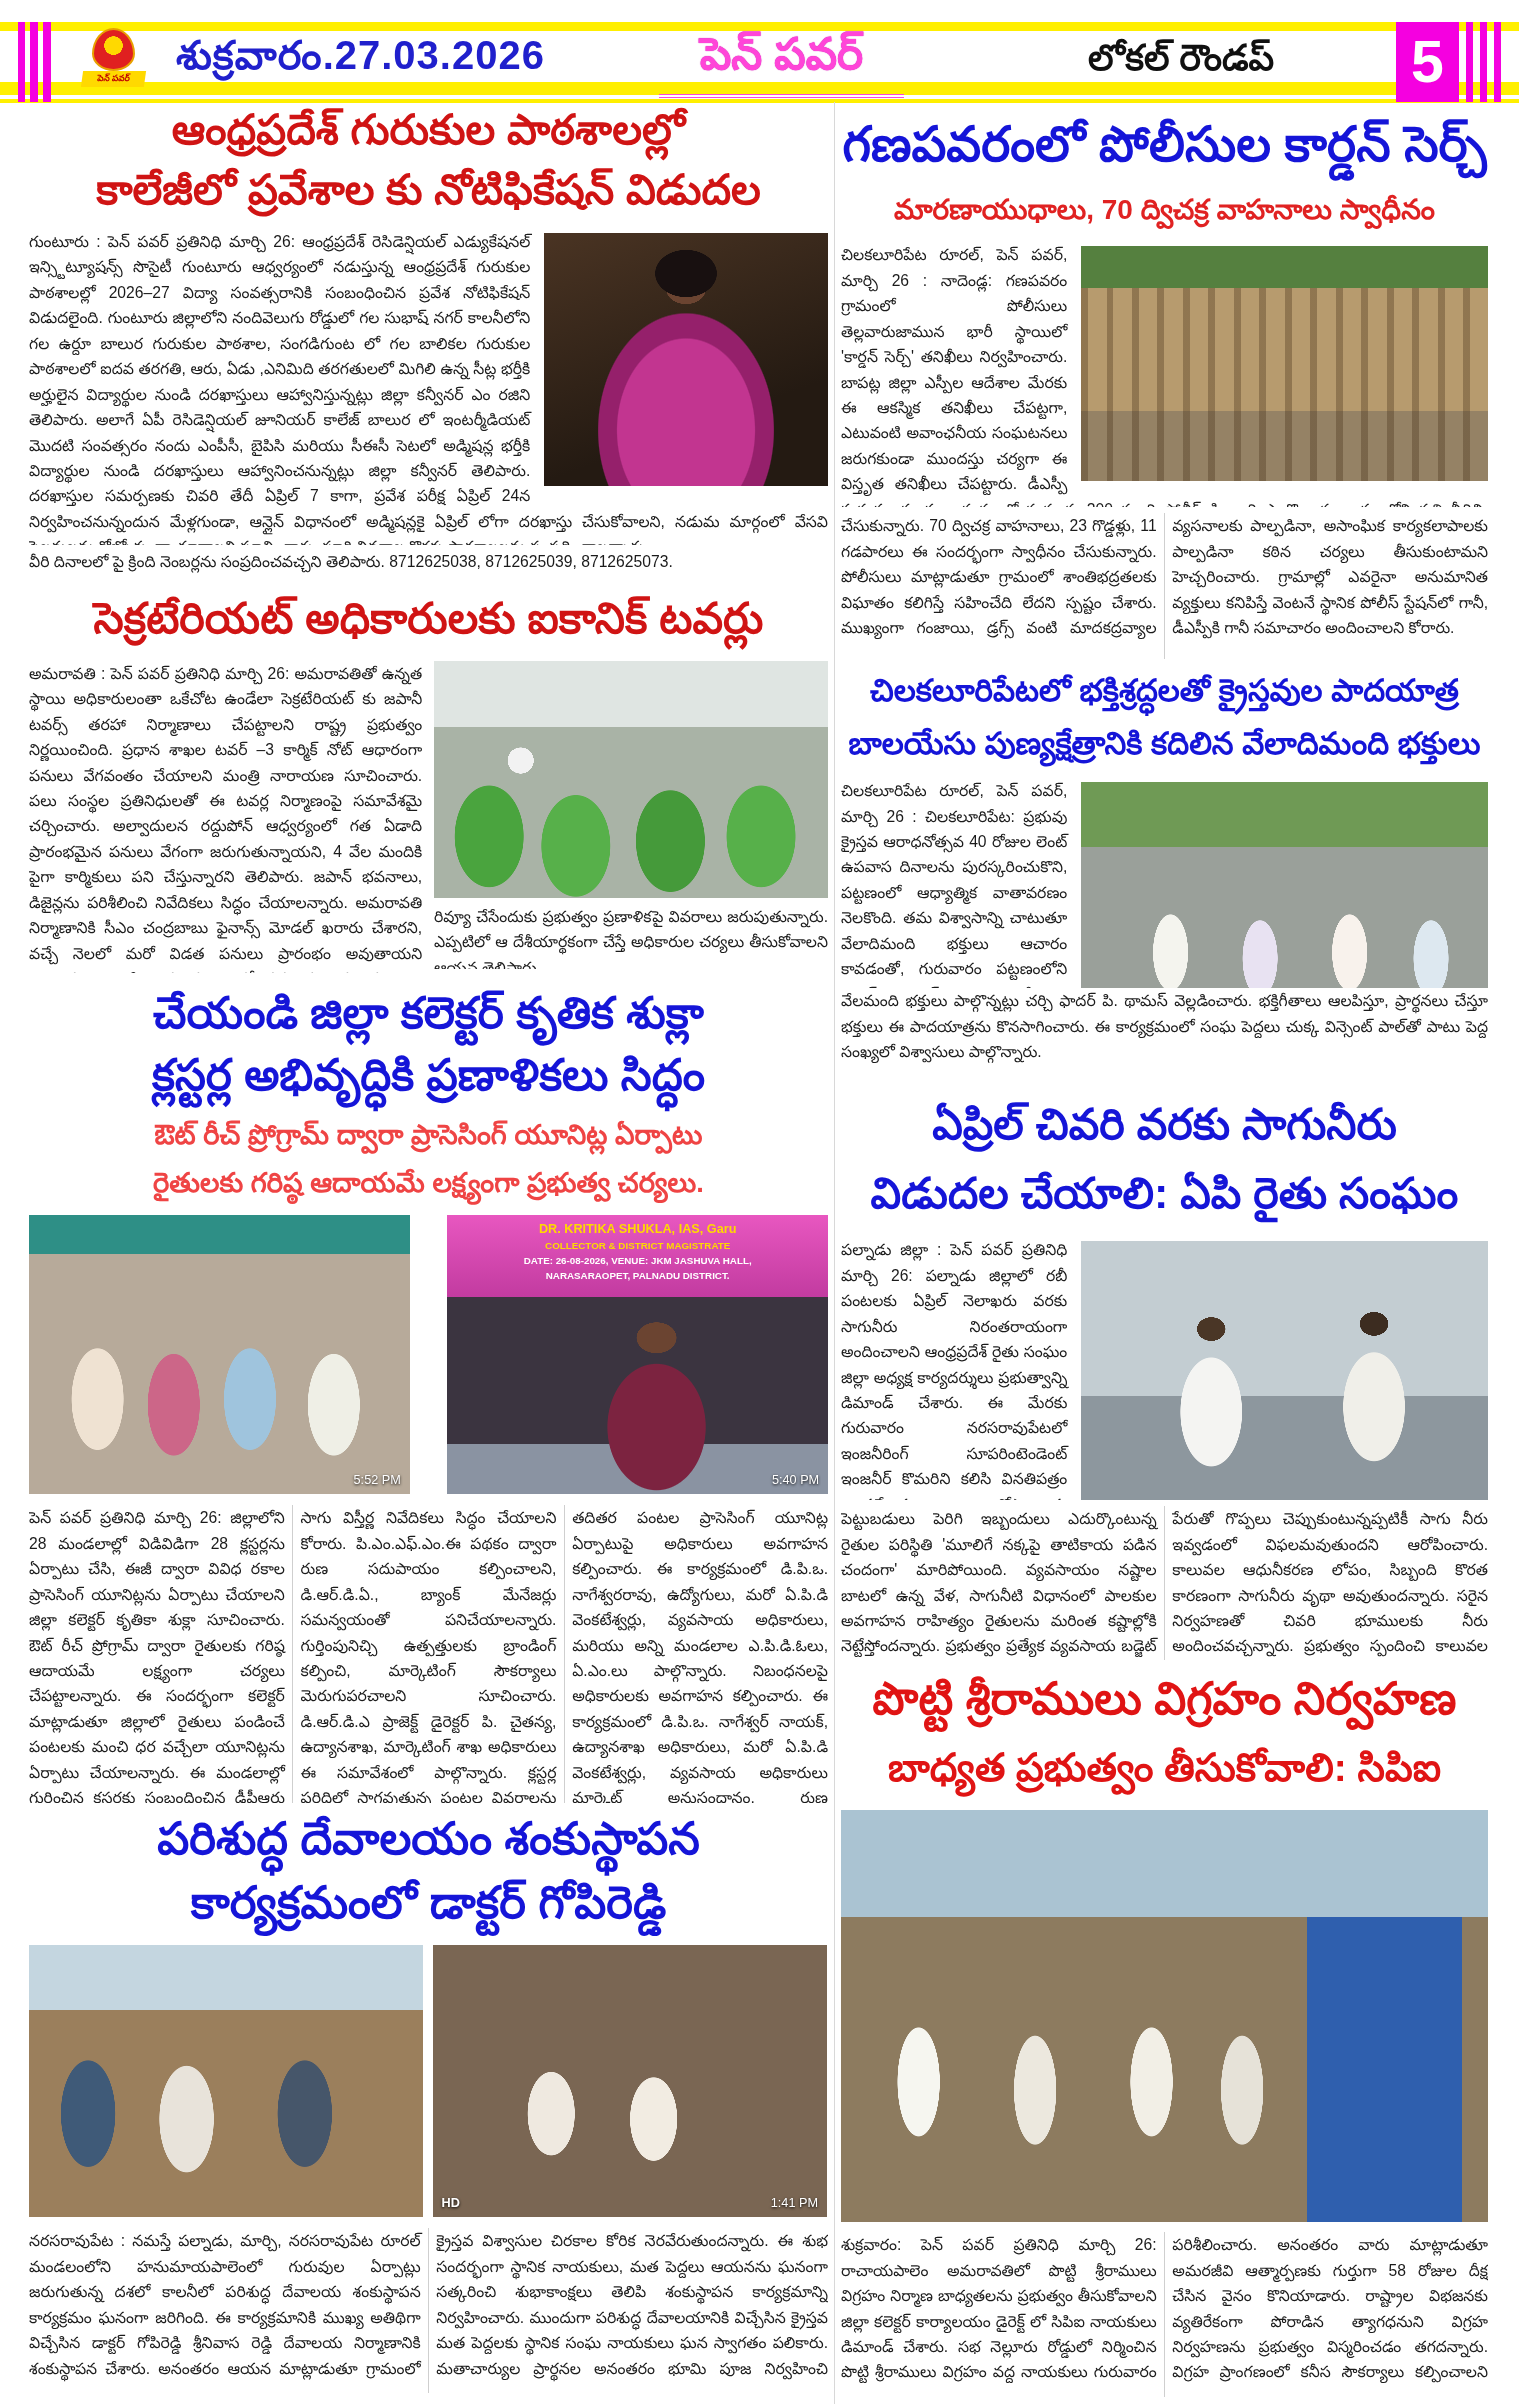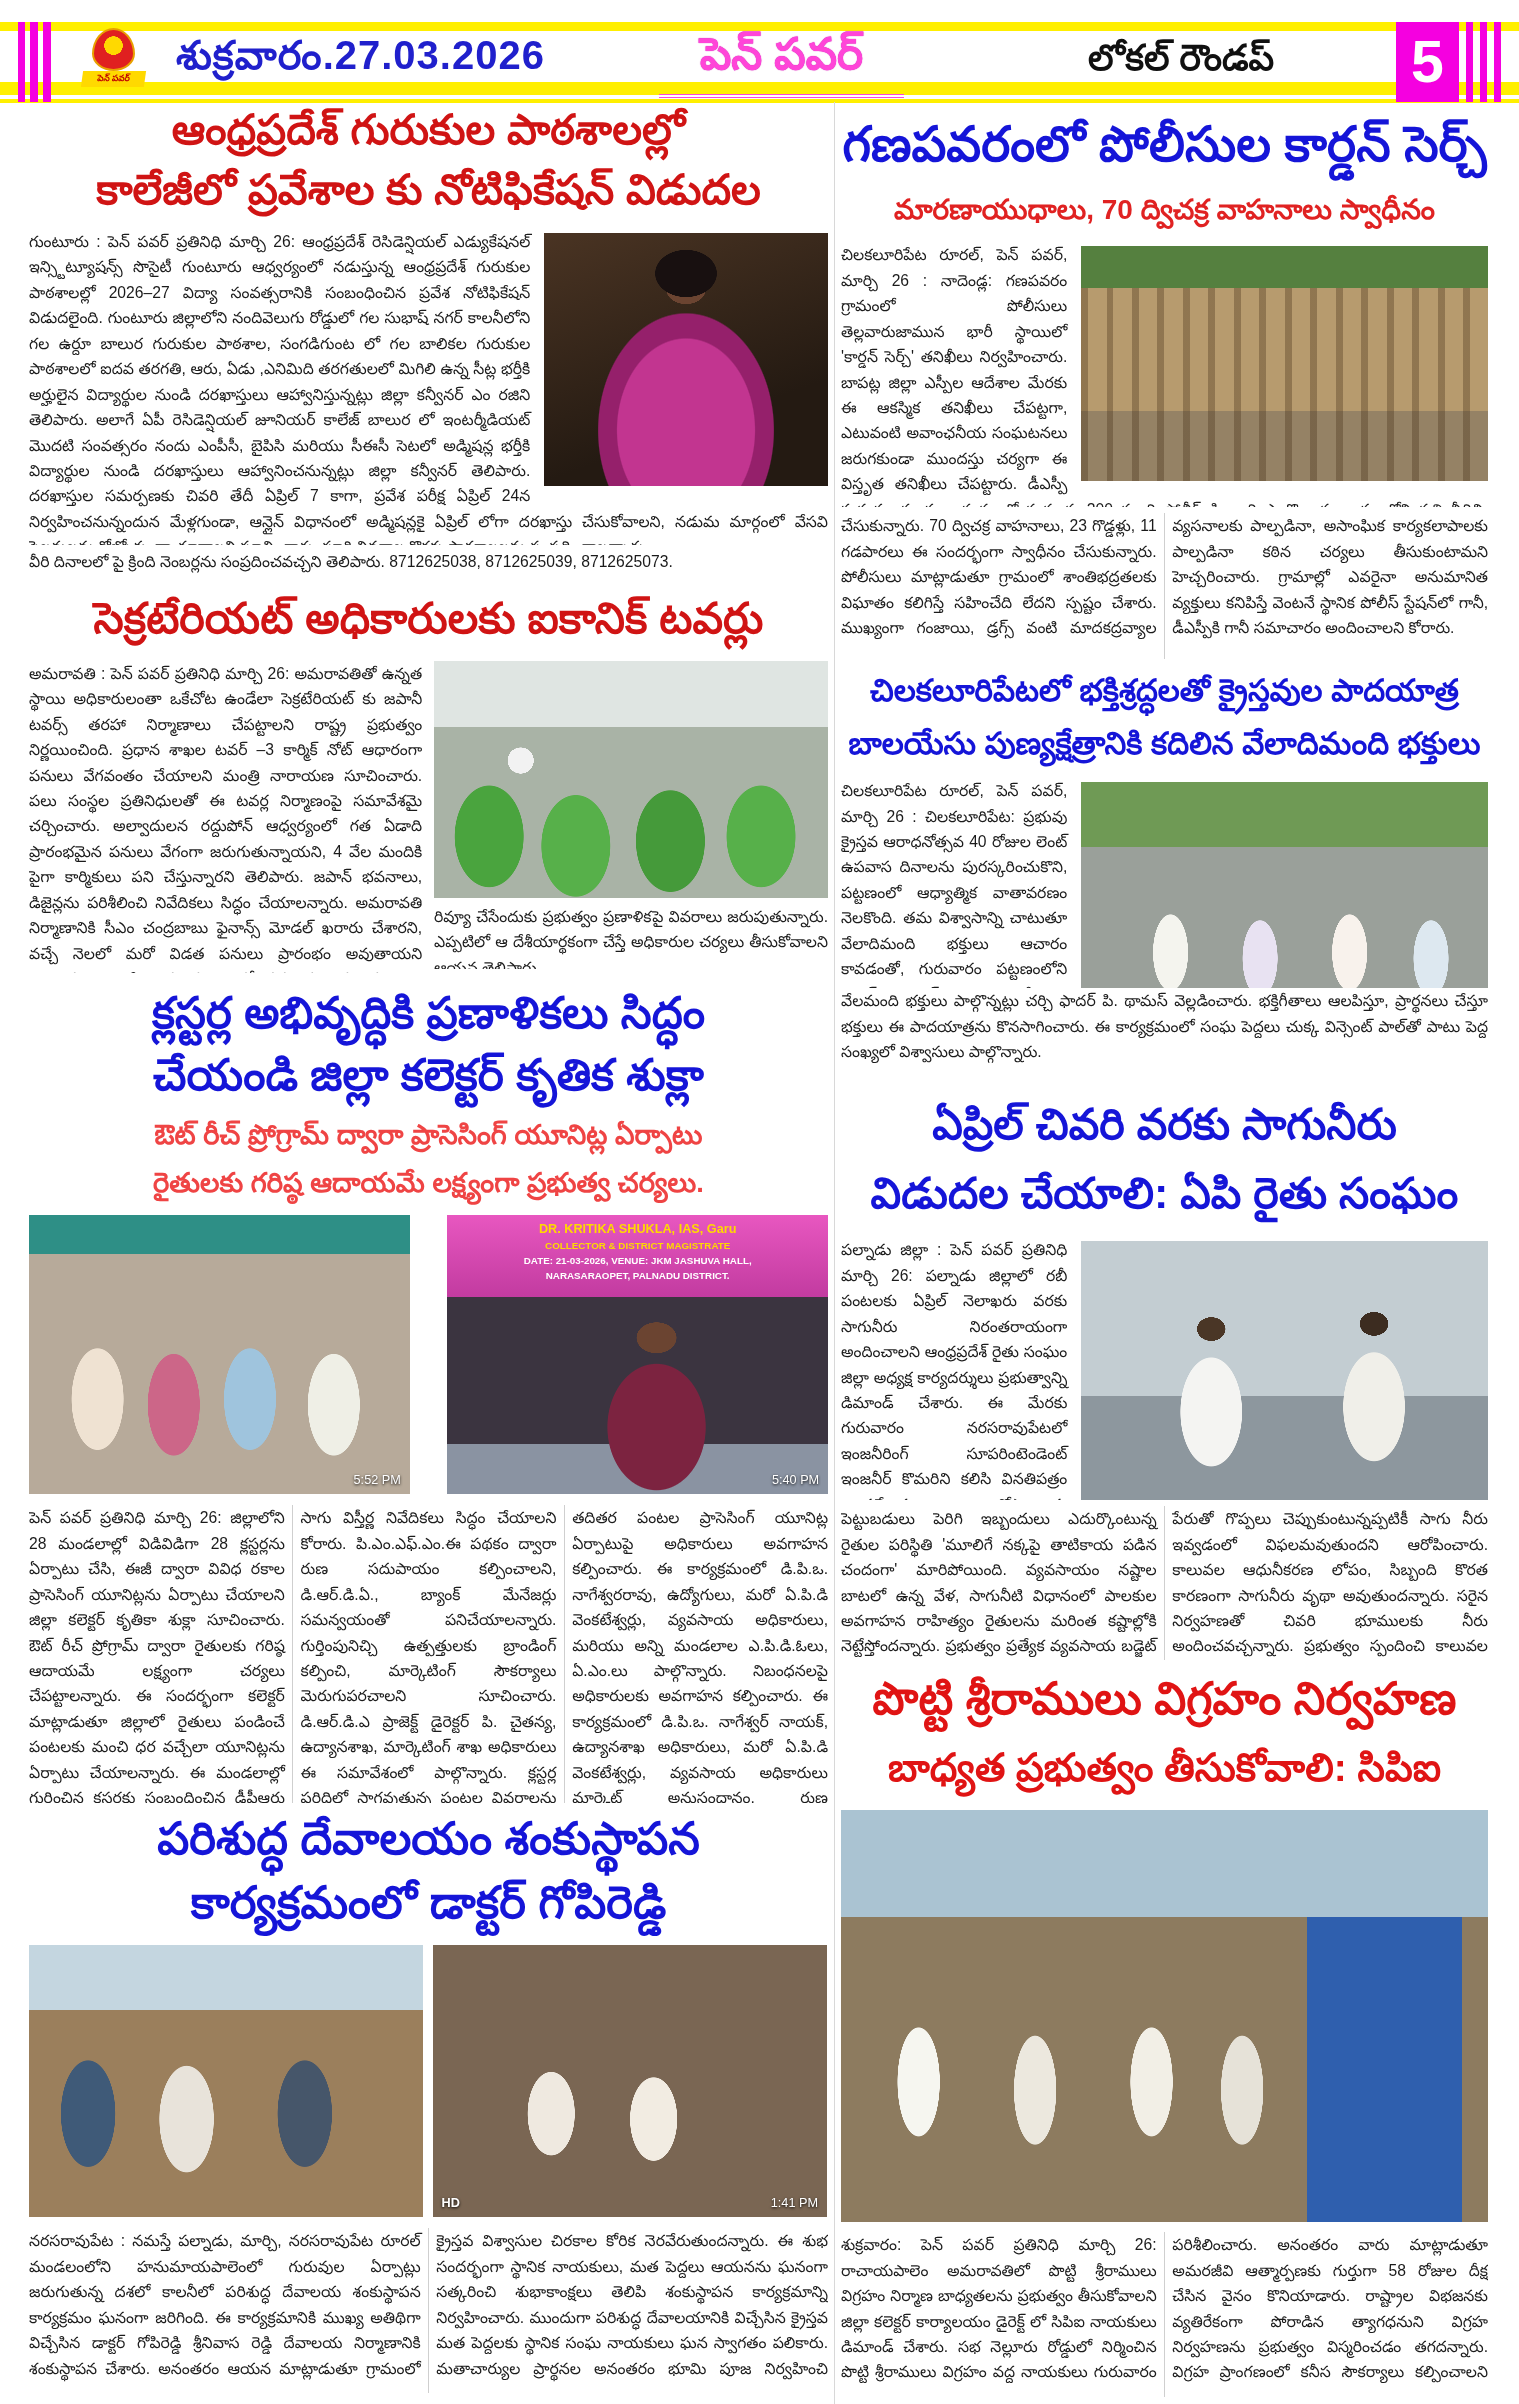--- a/index.html
+++ b/index.html
@@ -145,33 +145,33 @@
     <div style="display:flex;margin-top:11.8px;">
       <div class="bodytxt" style="flex:1;padding-right:11.8px;height:312px;overflow:hidden;">అమరావతి : పెన్ పవర్ ప్రతినిధి మార్చి 26: అమరావతితో ఉన్నత స్థాయి అధికారులంతా ఒకేచోట ఉండేలా సెక్రటేరియట్ కు జపానీ టవర్స్ తరహా నిర్మాణాలు చేపట్టాలని రాష్ట్ర ప్రభుత్వం నిర్ణయించింది. ప్రధాన శాఖల టవర్ –3 కార్మిక్ నోట్ ఆధారంగా పనులు వేగవంతం చేయాలని మంత్రి నారాయణ సూచించారు. పలు సంస్థల ప్రతినిధులతో ఈ టవర్ల నిర్మాణంపై సమావేశమై చర్చించారు. అల్వాదులన రద్దుపోన్ ఆధ్వర్యంలో గత ఏడాది ప్రారంభమైన పనులు వేగంగా జరుగుతున్నాయని, 4 వేల మందికి పైగా కార్మికులు పని చేస్తున్నారని తెలిపారు. జపాన్ భవనాలు, డిజైన్లను పరిశీలించి నివేదికలు సిద్ధం చేయాలన్నారు. అమరావతి నిర్మాణానికి సీఎం చంద్రబాబు ఫైనాన్స్ మోడల్ ఖరారు చేశారని, వచ్చే నెలలో మరో విడత పనులు ప్రారంభం అవుతాయని అధికారులు వెల్లడించారు. ప్రజలు కల్తీ పనులను ఒప్పు మార్గాలు అంచనాలతో పెద్దవిగా చేయాలన్నారు.</div>
       <div style="width:394px;">
         <div class="ph ph-towers" style="width:394px;height:237px;"></div>
         <div class="bodytxt" style="margin-top:5.9px;height:65px;overflow:hidden;">రివ్యూ చేసేందుకు ప్రభుత్వం ప్రణాళికపై వివరాలు జరుపుతున్నారు. ఎప్పటిలో ఆ దేశీయార్థకంగా చేస్తే అధికారుల చర్యలు తీసుకోవాలని ఆయన తెలిపారు.</div>
       </div>
     </div>
   </div>
 
   <div class="art" style="left:29px;top:982px;width:799px;height:821px;">
+    <div class="hl hl-blue" style="font-size:44px;">చేయండి  జిల్లా కలెక్టర్ కృతిక శుక్లా</div>
     <div class="hl hl-blue" style="font-size:44px;">క్లస్టర్ల అభివృద్ధికి ప్రణాళికలు సిద్ధం</div>
-    <div class="hl hl-blue" style="font-size:44px;">చేయండి  జిల్లా కలెక్టర్ కృతిక శుక్లా</div>
     <div class="sub-crimson" style="font-size:27.4px;margin-top:3.9px;">ఔట్ రీచ్ ప్రోగ్రామ్ ద్వారా ప్రాసెసింగ్ యూనిట్ల ఏర్పాటు</div>
     <div class="sub-crimson" style="font-size:27.4px;">రైతులకు గరిష్ఠ ఆదాయమే లక్ష్యంగా ప్రభుత్వ చర్యలు.</div>
     <div style="display:flex;gap:9.8px;margin-top:7.8px;">
       <div class="ph ph-women" style="width:394px;height:279px;">
         <span class="ts">5:52 PM</span>
       </div>
       <div class="ph ph-collector" style="width:394px;height:279px;">
         <div class="banner">
           <div class="bn1">DR. KRITIKA SHUKLA, IAS, Garu</div>
           <div class="bn2">COLLECTOR &amp; DISTRICT MAGISTRATE</div>
-          <div class="bn3">DATE: 21-03-2026, VENUE: JKM JASHUVA HALL,</div>
+          <div class="bn3">DATE: 26-08-2026, VENUE: JKM JASHUVA HALL,</div>
           <div class="bn3">NARASARAOPET, PALNADU DISTRICT.</div>
         </div>
         <span class="ts">5:40 PM</span>
       </div>
     </div>
     <div class="bodytxt cols3" style="margin-top:11.8px;height:365px;overflow:hidden;">
       <span>పెన్ పవర్ ప్రతినిధి మార్చి 26: జిల్లాలోని 28 మండలాల్లో విడివిడిగా 28 క్లస్టర్లను ఏర్పాటు చేసి, ఈజీ ద్వారా వివిధ రకాల ప్రాసెసింగ్ యూనిట్లను ఏర్పాటు చేయాలని జిల్లా కలెక్టర్ కృతికా శుక్లా సూచించారు. ఔట్ రీచ్ ప్రోగ్రామ్ ద్వారా రైతులకు గరిష్ఠ ఆదాయమే లక్ష్యంగా చర్యలు చేపట్టాలన్నారు. ఈ సందర్భంగా కలెక్టర్ మాట్లాడుతూ జిల్లాలో రైతులు పండించే పంటలకు మంచి ధర వచ్చేలా యూనిట్లను ఏర్పాటు చేయాలన్నారు. ఈ మండలాల్లో గుర్తించిన క్లస్టర్లకు సంబంధించిన డీపీఆర్లు వెంటనే త్వరితగతిన సమర్పించాలన్నారు. ఎంపిక చేసిన క్లస్టర్లలో రైతుల వివరాలు, సాగు విస్తీర్ణ నివేదికలు సిద్ధం చేయాలని కోరారు. పి.ఎం.ఎఫ్.ఎం.ఈ పథకం ద్వారా రుణ సదుపాయం కల్పించాలని, డి.ఆర్.డి.ఏ., బ్యాంక్ మేనేజర్లు సమన్వయంతో పనిచేయాలన్నారు.</span>
       <span>గుర్తింపునిచ్చి ఉత్పత్తులకు బ్రాండింగ్ కల్పించి, మార్కెటింగ్ సౌకర్యాలు మెరుగుపరచాలని సూచించారు. డి.ఆర్.డి.ఎ ప్రాజెక్ట్ డైరెక్టర్ పి. చైతన్య, ఉద్యానశాఖ, మార్కెటింగ్ శాఖ అధికారులు ఈ సమావేశంలో పాల్గొన్నారు. క్లస్టర్ల పరిధిలో సాగవుతున్న పంటల వివరాలను పవర్ పాయింట్ ప్రజెంటేషన్ ద్వారా వివరించారు. మిర్చి, పసుపు, అరటి తదితర పంటల ప్రాసెసింగ్ యూనిట్ల ఏర్పాటుపై అధికారులు అవగాహన కల్పించారు. ఈ కార్యక్రమంలో డి.పి.ఒ. నాగేశ్వరరావు, ఉద్యోగులు, మరో ఏ.పి.డి వెంకటేశ్వర్లు, వ్యవసాయ అధికారులు, మరియు అన్ని మండలాల ఎ.పి.డి.ఓలు, ఏ.ఎం.లు పాల్గొన్నారు.</span>
       <span>నిబంధనలపై అధికారులకు అవగాహన కల్పించారు. ఈ కార్యక్రమంలో డి.పి.ఒ. నాగేశ్వర్ నాయక్, ఉద్యానశాఖ అధికారులు, మరో ఏ.పి.డి వెంకటేశ్వర్లు, వ్యవసాయ అధికారులు మార్కెట్ అనుసంధానం, రుణ సదుపాయాలపై చర్చించారు. నియోజకవర్గాల వారీగా ప్రాసెసింగ్ యూనిట్ల స్థాపనకు స్థలాలను గుర్తించాలని ఆదేశించారు. ఈ సమీక్షలో తహసీల్దార్లు, ఎం.పి.డి.ఒలు, ఎ.డి.ఏలు, బ్యాంక్ మేనేజర్లు పాల్గొన్నారు.</span>
     </div>

